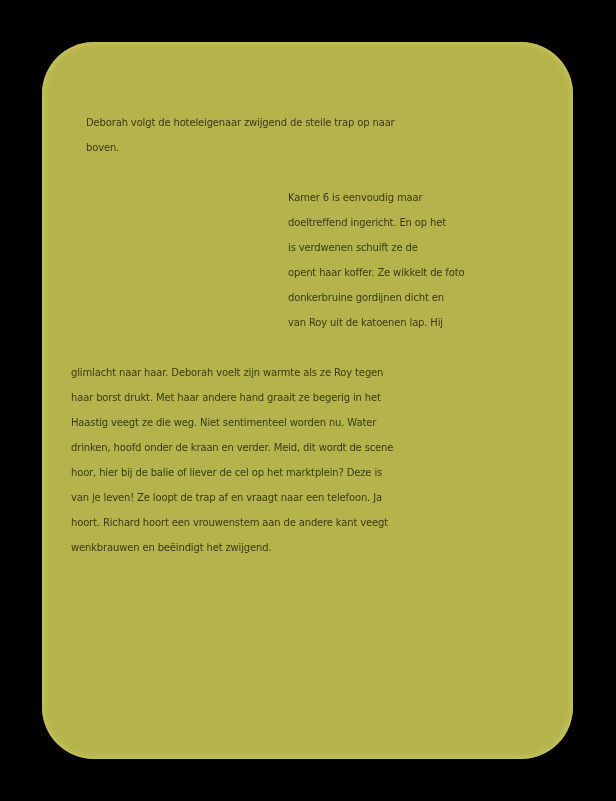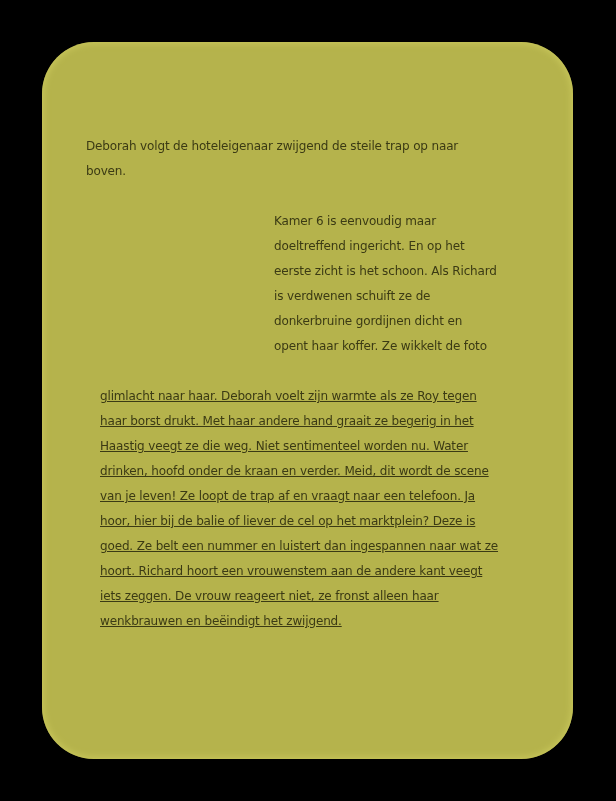--- a/index.html
+++ b/index.html
@@ -17,68 +17,64 @@
       width: 531px;
       height: 717px;
       background: #b5b34c;
       border-radius: 52px;
       box-shadow: inset 0 0 6px 2px #c7c55a;
       box-sizing: border-box;
     }
     .text {
       position: absolute;
       font-family: "DejaVu Sans", sans-serif;
-      font-size: 12px;
+      font-size: 10px;
       line-height: 25px;
       color: #3b3a14;
       letter-spacing: -0.15px;
-      margin-top: 24px;
     }
     .line {
       display: block;
       white-space: nowrap;
       height: 25px;
     }
     #intro {
       left: 86px;
       top: 110px;
     }
     #block-indented {
-      left: 274px;
+      left: 288px;
       top: 185px;
     }
     #block-full {
-      left: 100px;
+      left: 71px;
       top: 360px;
-      text-decoration: underline;
     }
   </style>
 </head>
 <body>
 
 <div class="card"></div>
 
 <div id="intro" class="text">
   <span class="line">Deborah volgt de hoteleigenaar zwijgend de steile trap op naar</span>
   <span class="line">boven.</span>
 </div>
 
 <div id="block-indented" class="text">
   <span class="line">Kamer 6 is eenvoudig maar</span>
   <span class="line">doeltreffend ingericht. En op het</span>
-  <span class="line">eerste zicht is het schoon. Als Richard</span>
   <span class="line">is verdwenen schuift ze de</span>
+  <span class="line">opent haar koffer. Ze wikkelt de foto</span>
   <span class="line">donkerbruine gordijnen dicht en</span>
-  <span class="line">opent haar koffer. Ze wikkelt de foto</span>
+  <span class="line">van Roy uit de katoenen lap. Hij</span>
 </div>
 
 <div id="block-full" class="text">
   <span class="line">glimlacht naar haar. Deborah voelt zijn warmte als ze Roy tegen</span>
   <span class="line">haar borst drukt. Met haar andere hand graait ze begerig in het</span>
   <span class="line">Haastig veegt ze die weg. Niet sentimenteel worden nu. Water</span>
   <span class="line">drinken, hoofd onder de kraan en verder. Meid, dit wordt de scene</span>
+  <span class="line">hoor, hier bij de balie of liever de cel op het marktplein? Deze is</span>
   <span class="line">van je leven! Ze loopt de trap af en vraagt naar een telefoon. Ja</span>
-  <span class="line">hoor, hier bij de balie of liever de cel op het marktplein? Deze is</span>
-  <span class="line">goed. Ze belt een nummer en luistert dan ingespannen naar wat ze</span>
   <span class="line">hoort. Richard hoort een vrouwenstem aan de andere kant veegt</span>
-  <span class="line">iets zeggen. De vrouw reageert niet, ze fronst alleen haar</span>
   <span class="line">wenkbrauwen en beëindigt het zwijgend.</span>
 </div>
 
 </body></html>

